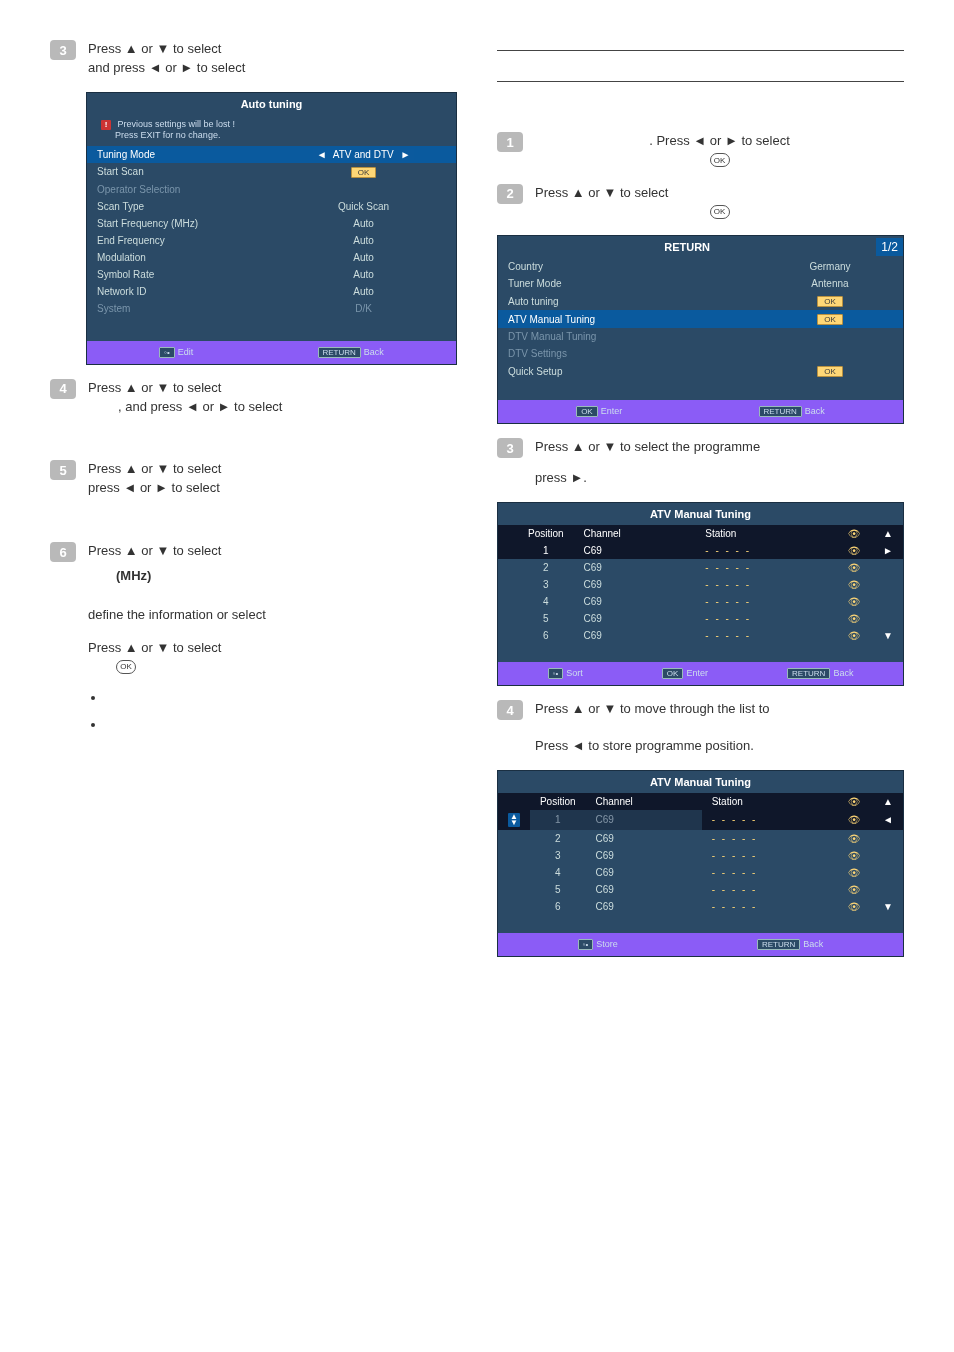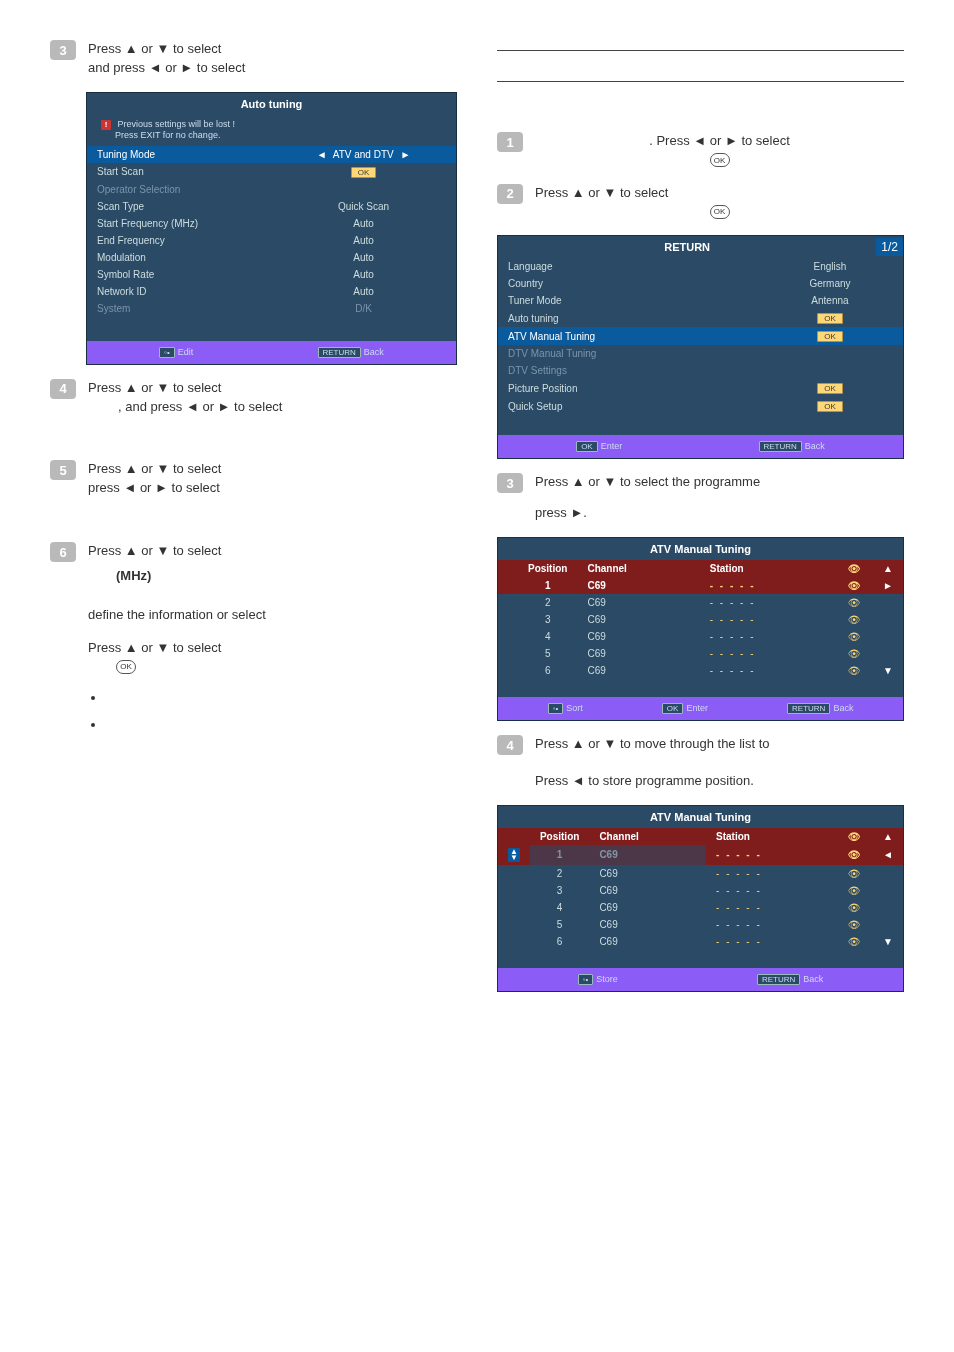--- a/index.html
+++ b/index.html
@@ -125,21 +125,21 @@
   .atv-row td { padding: 3px 6px; font-size: 10px; }
   .station-dashes { color: #ffd776; letter-spacing: 2px; }
   .eye {
     display: inline-block;
     width: 18px;
     text-align: center;
     color: #ffd776;
     font-size: 10px;
   }
   .nav-col { width: 14px; color: #fff; font-size: 10px; text-align: center; }
-  .sel-row td { background: #7f1d1d; color: #fff; font-weight: bold; }
+  .sel-row td { background: #0f172a; color: #fff; }
   .pos-col { width: 46px; text-align: center; }
 
   hr.divider { border: none; border-top: 1px solid #444; margin: 10px 0; }
 
   .bullets { margin-left: 56px; margin-top: 6px; }
   .bullets li { margin-bottom: 12px; list-style: disc; }
 
   .sort-handle {
     display: inline-flex;
     flex-direction: column;
@@ -289,24 +289,20 @@
     </div>
 
     <div class="ui-box full">
       <div style="display:flex;align-items:center">
         <div class="ui-title" style="flex:1">RETURN</div>
         <span class="page-ind">1/2</span>
       </div>
       <table class="ui-table">
         <tbody id="setupRows">
             <tr>
-              <td>Language</td>
-              <td class="val">English</td>
-            </tr>
-            <tr>
               <td>Country</td>
               <td class="val">Germany</td>
             </tr>
             <tr>
               <td>Tuner Mode</td>
               <td class="val">Antenna</td>
             </tr>
             <tr>
               <td>Auto tuning</td>
               <td class="val"><span class="ok-btn">OK</span></td>
@@ -315,24 +311,20 @@
               <td>ATV Manual Tuning</td>
               <td class="val"><span class="ok-btn">OK</span></td>
             </tr>
             <tr class="dim">
               <td>DTV Manual Tuning</td>
               <td class="val"></td>
             </tr>
             <tr class="dim">
               <td>DTV Settings</td>
               <td class="val"></td>
-            </tr>
-            <tr>
-              <td>Picture Position</td>
-              <td class="val"><span class="ok-btn">OK</span></td>
             </tr>
             <tr>
               <td>Quick Setup</td>
               <td class="val"><span class="ok-btn">OK</span></td>
             </tr>
           </tbody>
       </table>
       <div style="height:14px"></div>
       <div class="ui-footer">
         <span><span class="tag">OK</span><span>Enter</span></span>

